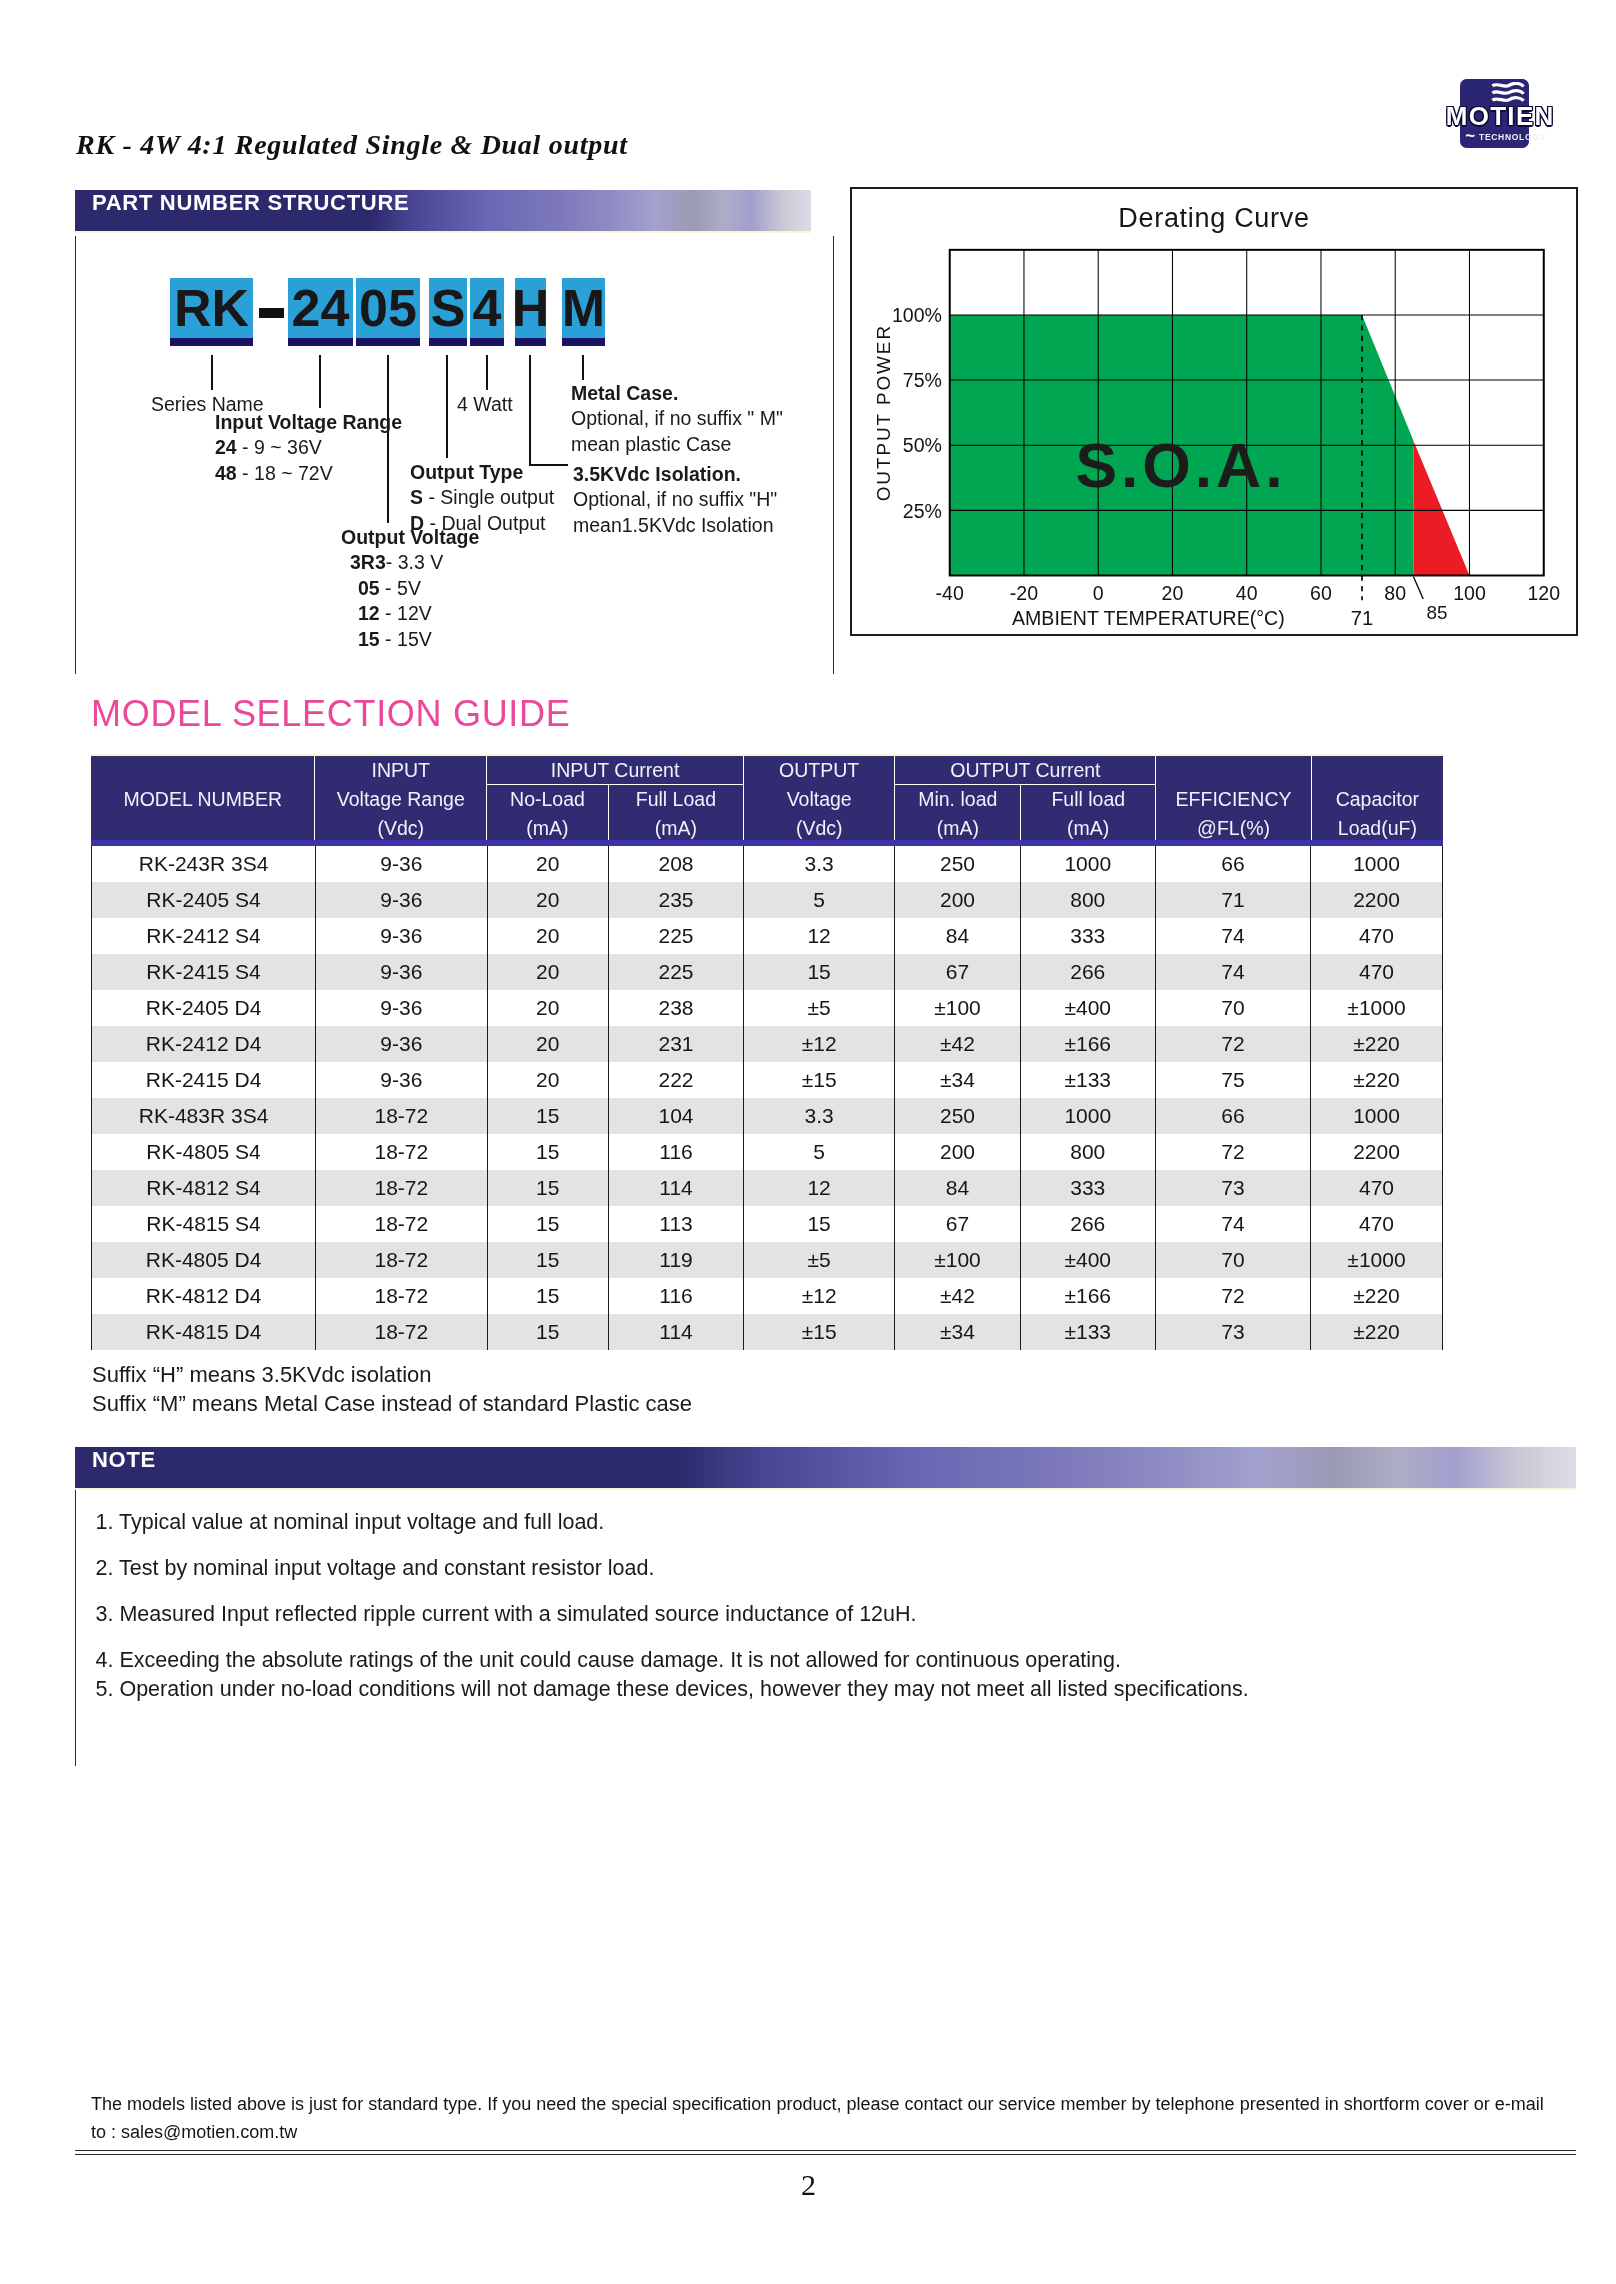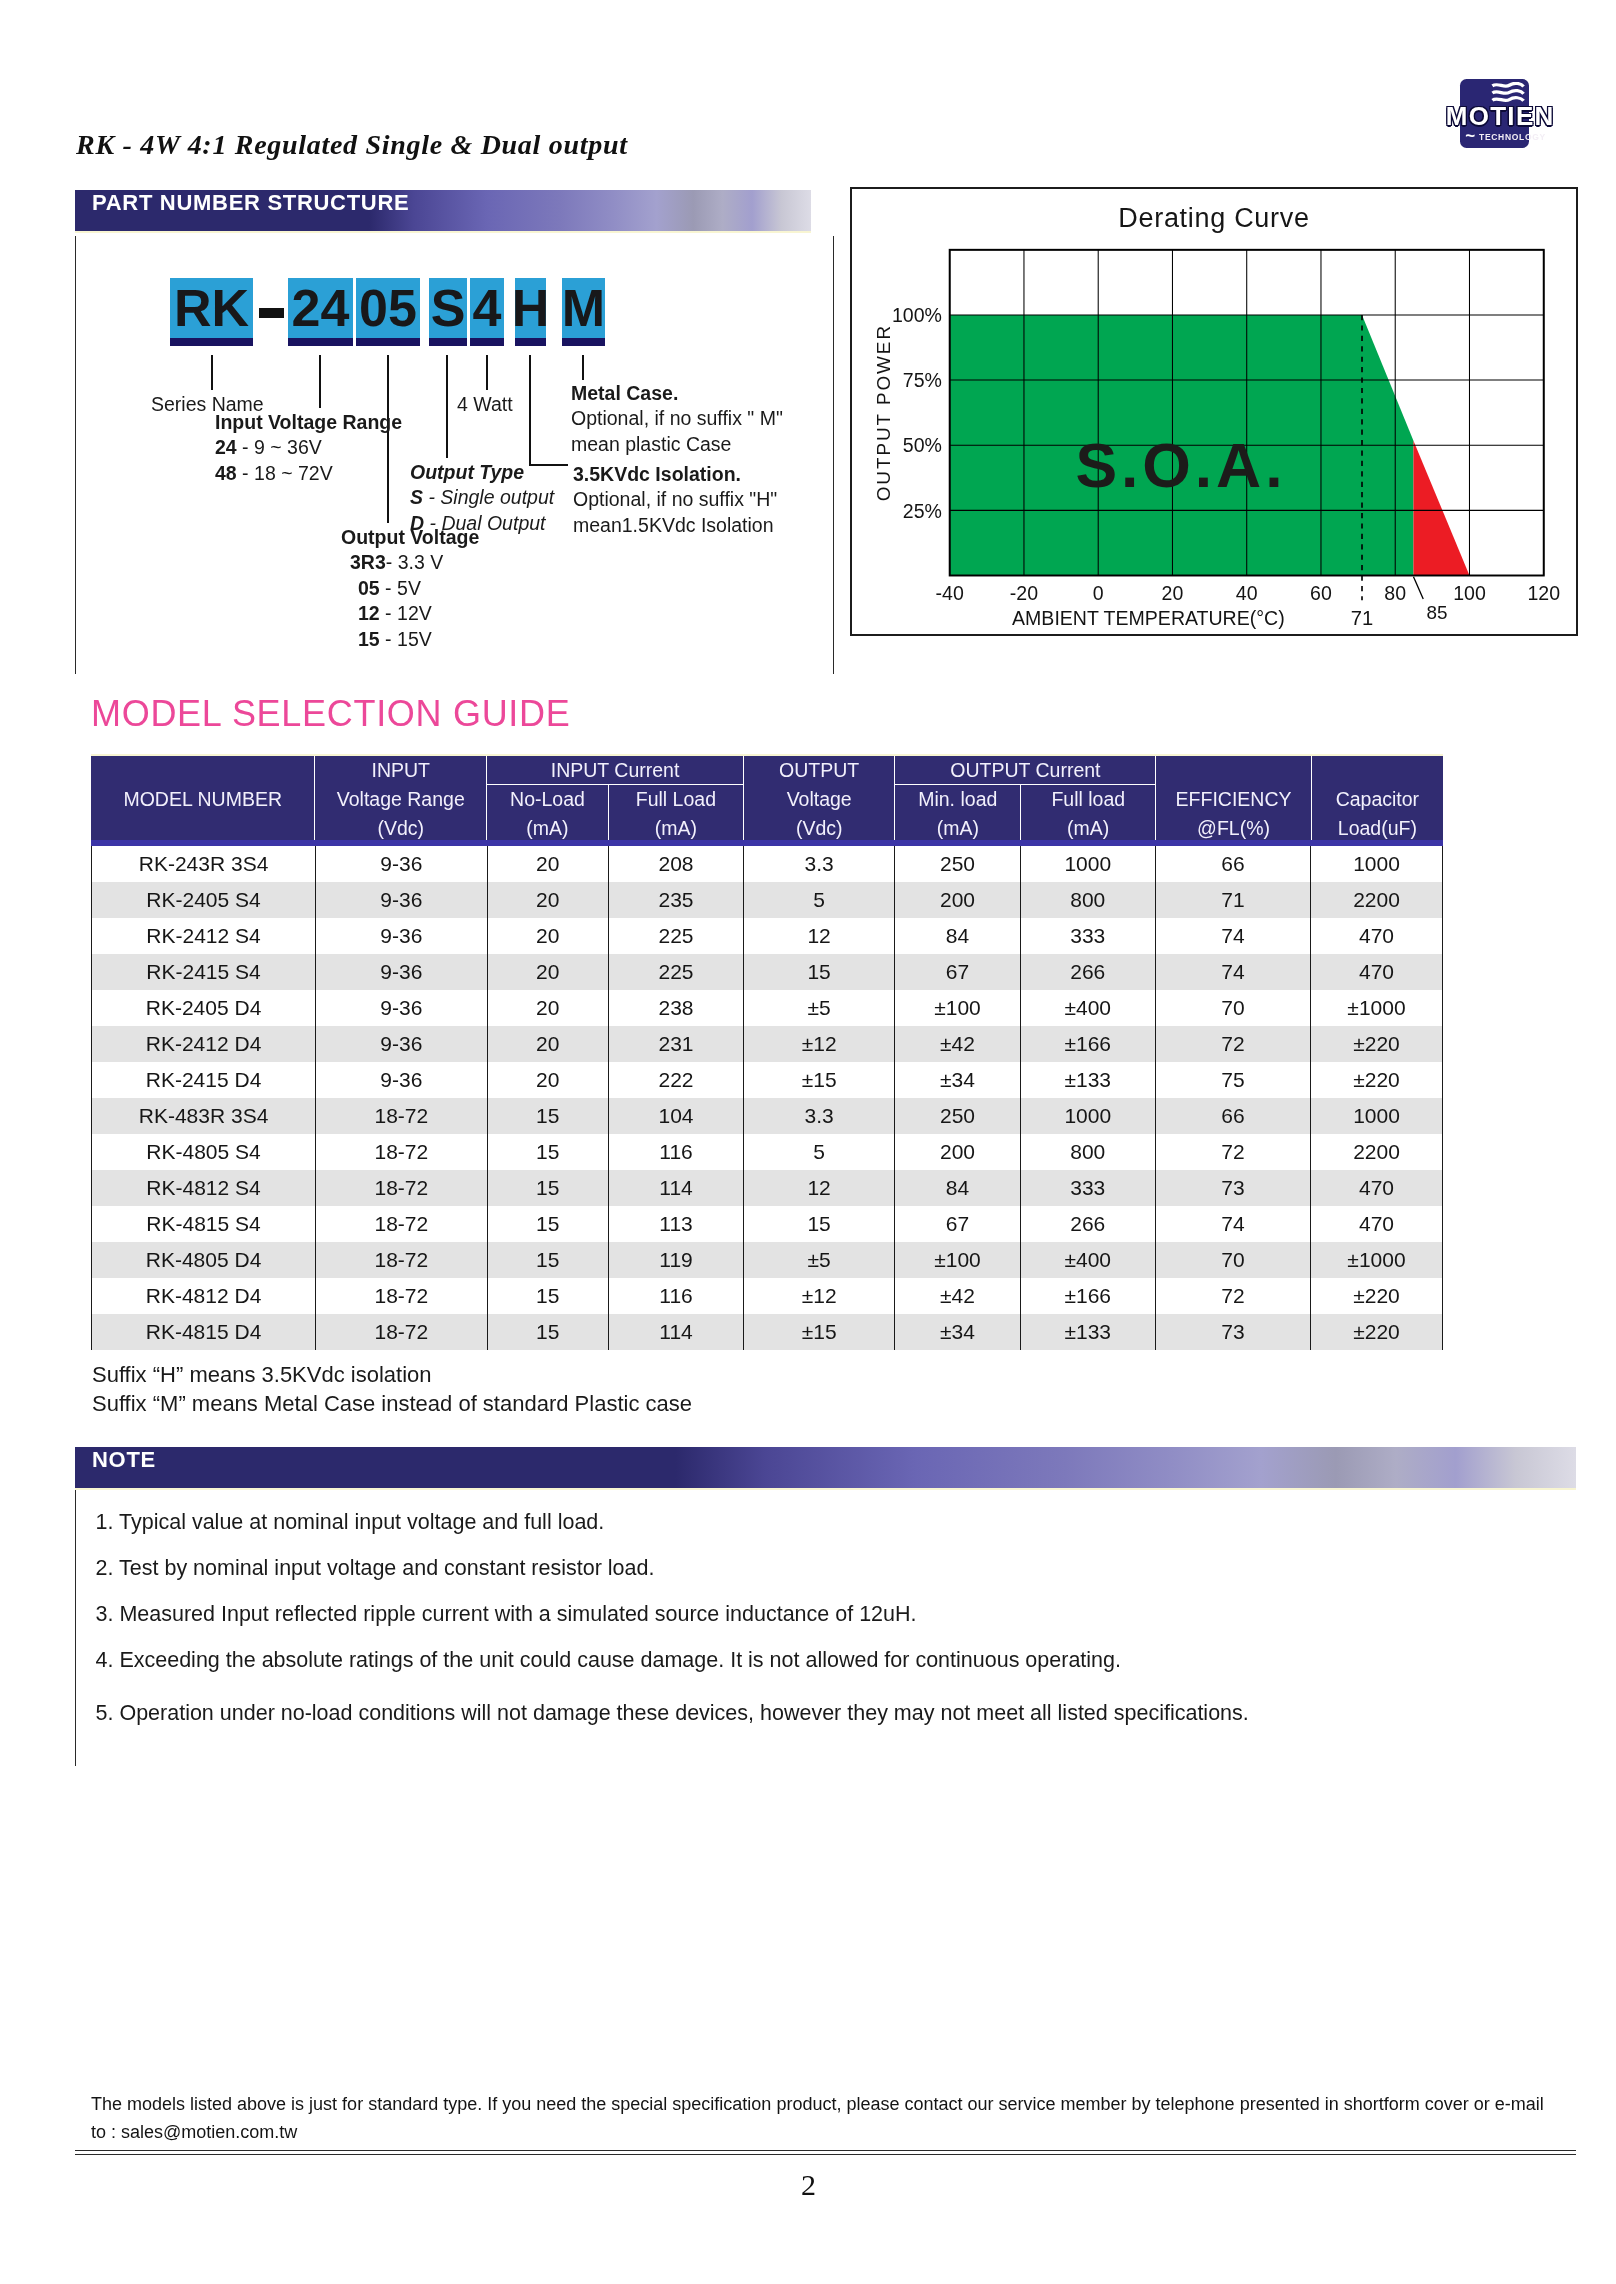--- a/index.html
+++ b/index.html
@@ -147,21 +147,21 @@
     <div class="leader-v" style="left:506px; top:119px; height:25.4px;"></div>
 
     <div class="pns-label" style="left:75px; top:156px;">Series Name</div>
 
     <div class="pns-label" style="left:139px; top:174px;">
       <div class="hd">Input Voltage Range</div>
       <div><span class="code">24</span><span> - 9 ~ 36V</span></div>
       <div><span class="code">48</span><span> - 18 ~ 72V</span></div>
     </div>
 
-    <div class="pns-label" style="left:334px; top:224px;font-style:italic;">
+    <div class="pns-label" style="left:334px; top:224px;">
       <div class="hd">Output Type</div>
       <div><span class="code">S</span><span> - Single output</span></div>
       <div><span class="code">D</span><span> - Dual Output</span></div>
     </div>
 
     <div class="pns-label" style="left:265px; top:289px;">
       <div class="hd">Output Voltage</div>
       <div style="padding-left:9px;"><span class="code">3R3</span><span>- 3.3 V</span></div>
       <div style="padding-left:17px;"><span class="code">05</span><span> - 5V</span></div>
       <div style="padding-left:17px;"><span class="code">12</span><span> - 12V</span></div>
@@ -450,21 +450,21 @@
   <div class="suffix-note" style="top:1391px;">Suffix “M” means Metal Case instead of standard Plastic case</div>
 
   <div class="grad-bar" style="left:75px; top:1447px; width:1501px;">
     <span class="bar-label">NOTE</span>
   </div>
   <div id="note-box">
     <div class="note-item" style="top:19.5px;">1. Typical value at nominal input voltage and full load.</div>
     <div class="note-item" style="top:66px;">2. Test by nominal input voltage and constant resistor load.</div>
     <div class="note-item" style="top:112px;">3. Measured Input reflected ripple current with a simulated source inductance of 12uH.</div>
     <div class="note-item" style="top:158px;">4. Exceeding the absolute ratings of the unit could cause damage.  It is not allowed for continuous operating.</div>
-    <div class="note-item" style="top:211px;">5. Operation under no-load conditions will not damage these devices, however they may not meet all listed specifications.</div>
+    <div class="note-item" style="top:187px;">5. Operation under no-load conditions will not damage these devices, however they may not meet all listed specifications.</div>
   </div>
 
   <div id="footer-text">
     <div>The models listed above is just for standard type. If you need the special specification product, please contact our service member by telephone presented in shortform cover or e-mail</div>
     <div>to : sales@motien.com.tw</div>
   </div>
   <div id="footer-rule"></div>
   <div id="page-number">2</div>
 
 </div>

